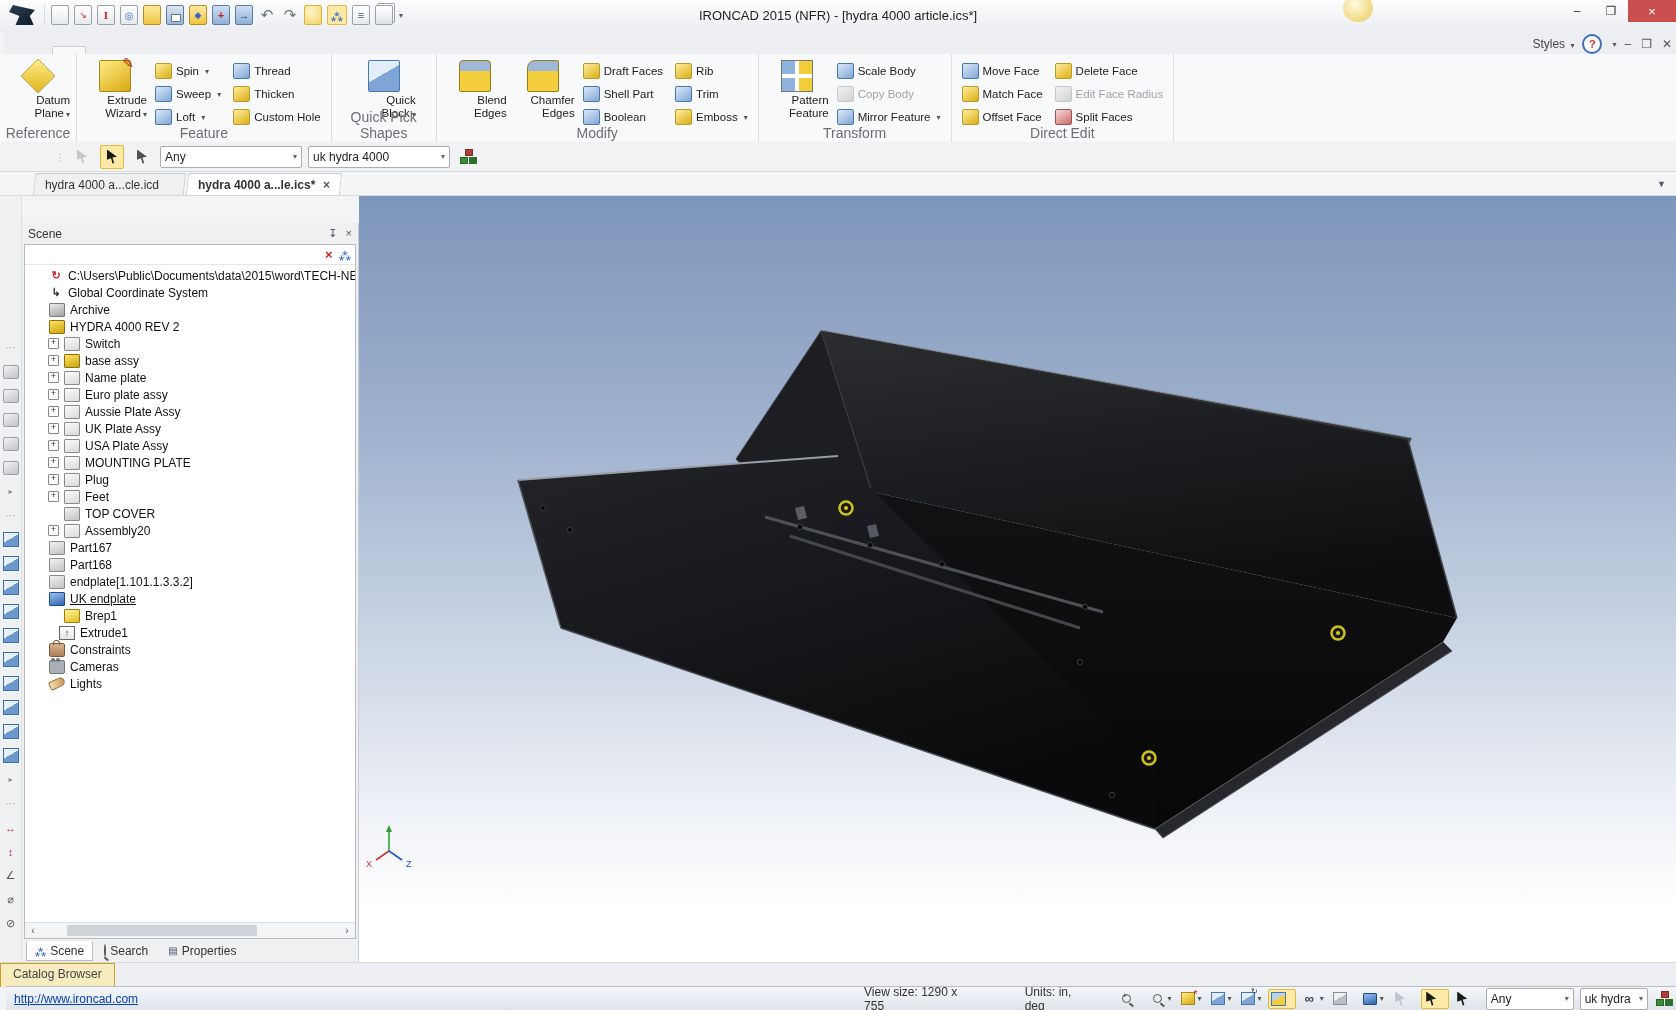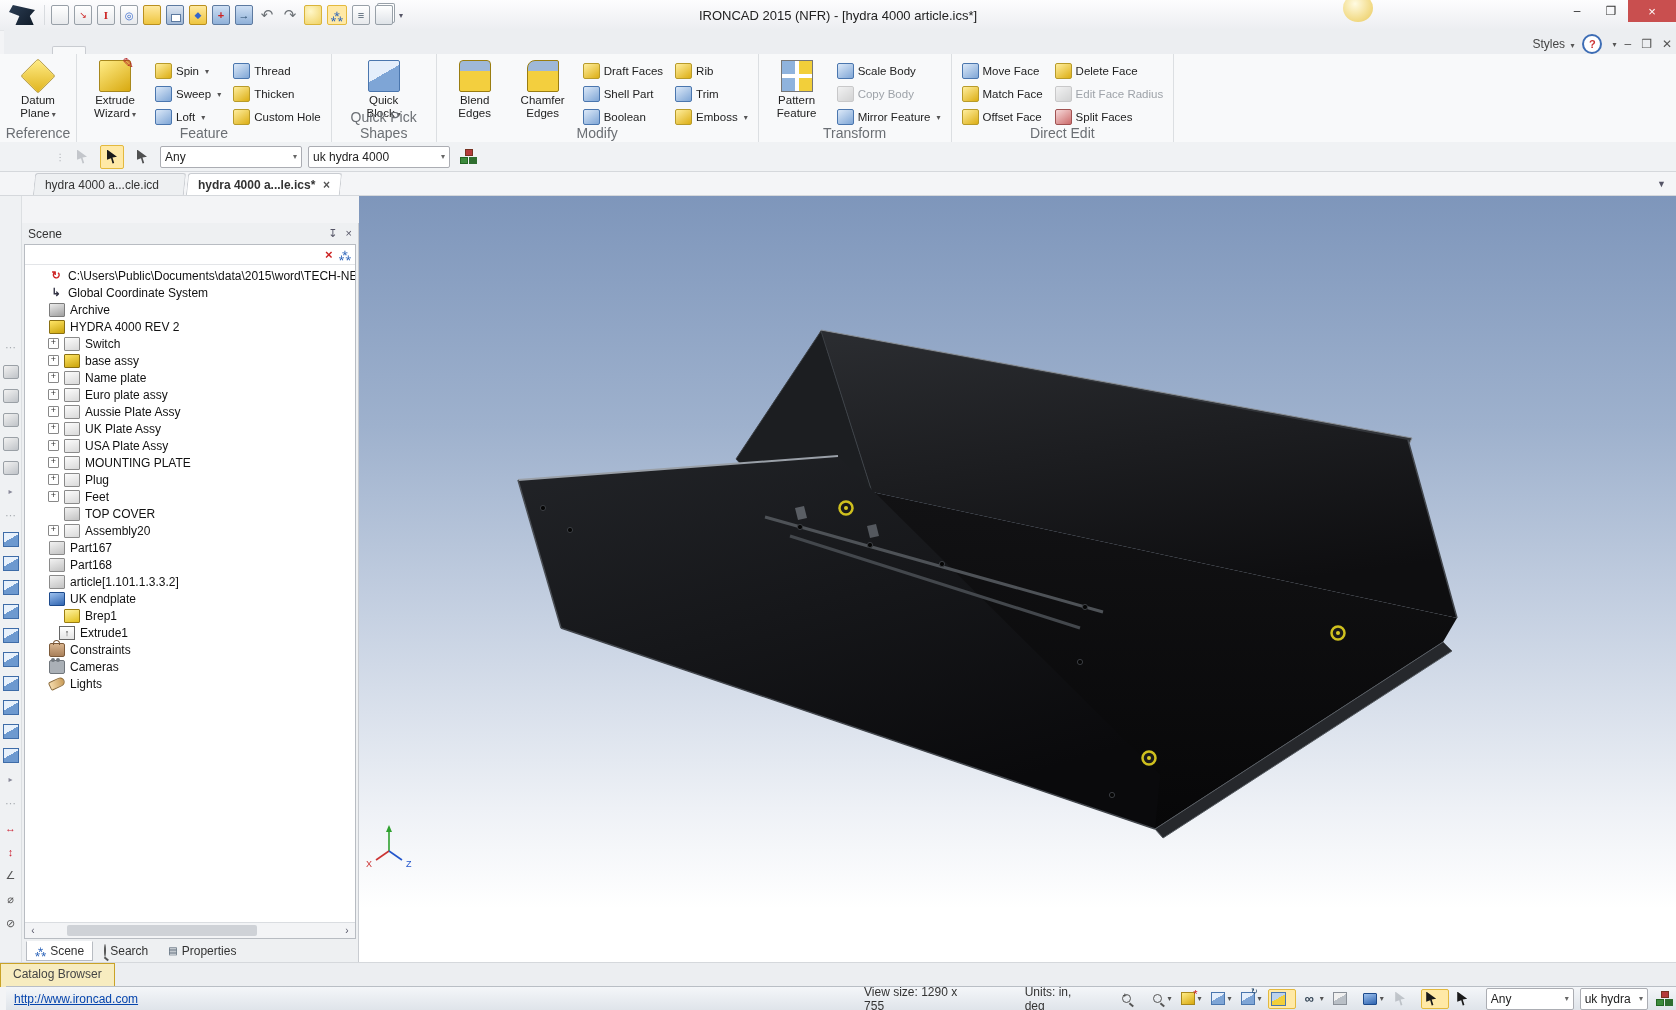--- a/index.html
+++ b/index.html
@@ -32,21 +32,21 @@
   .qmark{width:16px;height:16px;border:2px solid #3d6db5;border-radius:50%;color:#c33;font-weight:bold;
          display:inline-flex;align-items:center;justify-content:center;font-size:11px;background:#fff;}
   .mini-wm{display:flex;gap:10px;color:#555;align-items:center;}
   
   #ribbon{left:0;top:54px;width:1676px;height:88px;background:#f8f9fa;border-bottom:1px solid #c9ccd1;display:flex;}
   .rgroup{position:relative;border-right:1px solid #dcdfe2;padding:3px 6px 14px 6px;display:flex;gap:4px;}
   .glabel{position:absolute;left:0;right:0;bottom:1px;text-align:center;font-size:14px;color:#6b6f74;}
   .bigbtn{width:64px;display:flex;flex-direction:column;align-items:center;justify-content:flex-start;
           padding-top:3px;border-radius:3px;text-align:center;}
   .bicon{width:30px;height:30px;margin-bottom:2px;}
-  .blabel{font-size:11.5px;line-height:13px;color:#222;}
+  .blabel{font-size:11.5px;line-height:13px;color:#222;text-align:right;}
   .dd{font-size:8px;color:#555;margin-left:2px;}
   .rcol{display:flex;flex-direction:column;gap:3px;justify-content:flex-start;padding-top:4px;}
   .sbtn{display:flex;align-items:center;gap:4px;height:20px;padding:0 4px;border-radius:2px;font-size:11.5px;color:#222;white-space:nowrap;}
   .sbtn.disabled{color:#9ea3a9;}
   .sbtn.disabled .si{filter:grayscale(1);opacity:.5;}
   .si{width:15px;height:14px;border-radius:2px;border:1px solid #b89b2a;
       background:linear-gradient(145deg,#ffee9e,#dcae14);flex:none;}
   .si.blue{border-color:#4a76ae;background:linear-gradient(145deg,#dce9f8,#7fa6d6);}
   .si.red{border-color:#a05252;background:linear-gradient(145deg,#f6d9d9,#cc6b6b);}
   
@@ -656,23 +656,23 @@
             <span class="tlabel">Part167</span>
           </div>
           <div class="trow" style="padding-left: 8px;">
             <span class="expander" style="visibility: hidden;">+</span>
             <span class="tricon ic-part-gray"></span>
             <span class="tlabel">Part168</span>
           </div>
           <div class="trow" style="padding-left: 8px;">
             <span class="expander" style="visibility: hidden;">+</span>
             <span class="tricon ic-part-gray"></span>
-            <span class="tlabel">article[1.101.1.3.3.2]</span>
-          </div>
-          <div class="trow" style="padding-left: 8px;">
+            <span class="tlabel">endplate[1.101.1.3.3.2]</span>
+          </div>
+          <div class="trow" style="padding-left: 8px; text-decoration: underline;">
             <span class="expander" style="visibility: hidden;">+</span>
             <span class="tricon ic-part-blue"></span>
             <span class="tlabel">UK endplate</span>
           </div>
           <div class="trow" style="padding-left: 23px;">
             <span class="expander" style="visibility: hidden;">+</span>
             <span class="tricon ic-cube-yellow"></span>
             <span class="tlabel">Brep1</span>
           </div>
           <div class="trow" style="padding-left: 18px;">

